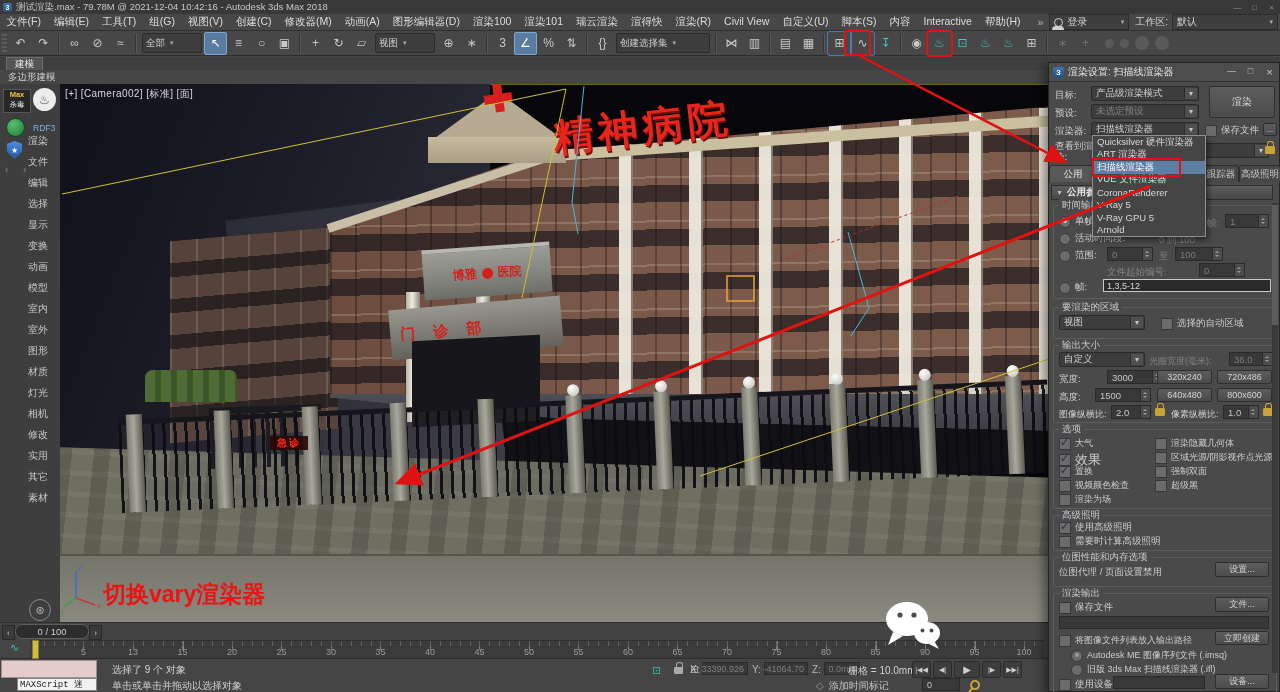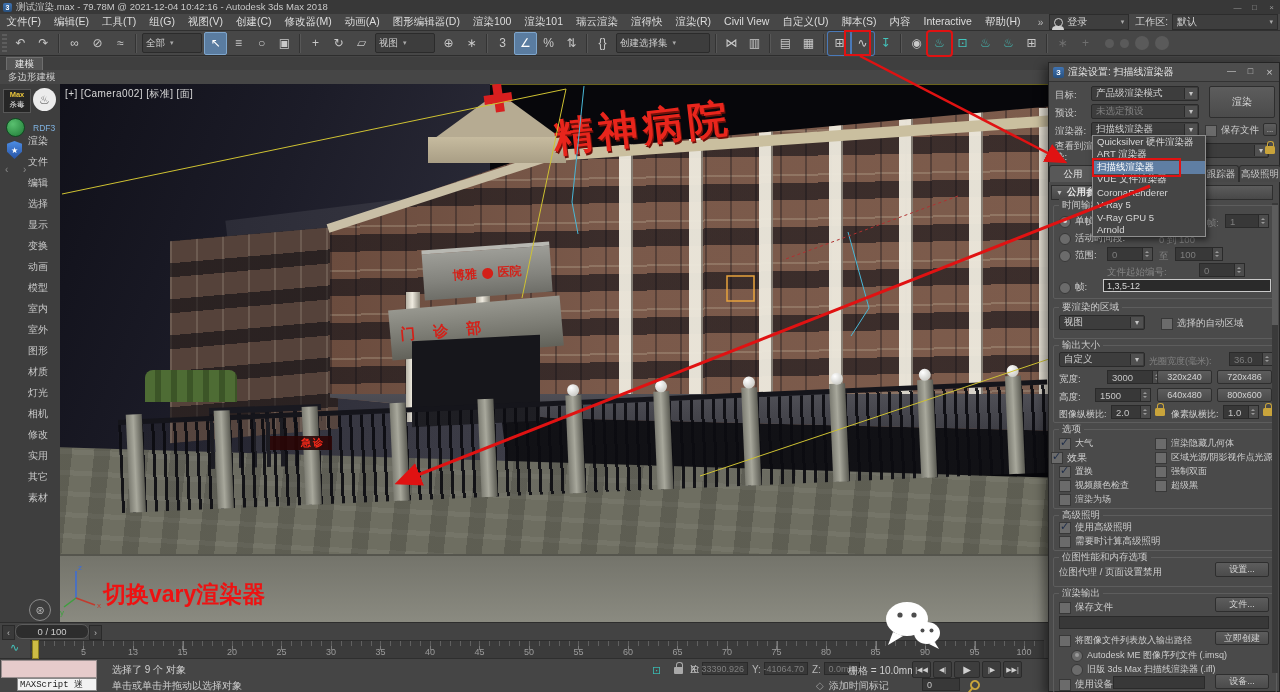--- a/index.html
+++ b/index.html
@@ -76,21 +76,21 @@
   .hosplogo{width:11px;height:11px;border-radius:50%;background:#d42018;display:inline-block;}
   .canopy2{position:absolute;left:330px;top:219px;width:172px;height:50px;background:linear-gradient(180deg,#97978f,#7b7b73 55%,#62625a);transform:rotate(-5deg);display:flex;align-items:center;font-size:15px;font-weight:bold;color:#d42018;letter-spacing:7px;padding-left:10px;box-sizing:border-box;}
   .doorway{position:absolute;left:352px;top:254px;width:128px;height:86px;background:#16161b;transform:skewY(-3deg);}
   .colE1{left:346px;}.colE2{left:416px;}
   .colE{position:absolute;top:208px;width:14px;height:130px;background:linear-gradient(90deg,#b5b1a4,#efebe0 45%,#8c887c);}
   .pergola{position:absolute;left:85px;top:286px;width:92px;height:32px;border-radius:8px 8px 0 0;background:repeating-linear-gradient(90deg,#4e6c34 0 10px,#3c5527 10px 16px);}
   .gate{position:absolute;left:150px;top:322px;width:112px;height:55px;border-top:6px solid #191920;background:repeating-linear-gradient(90deg,#14141a 0 4px,rgba(0,0,0,0) 4px 14px);transform:rotate(-2deg);}
   .fence{position:absolute;left:60px;top:336px;width:930px;height:88px;transform:rotate(-2.5deg);transform-origin:left center;border-top:5px solid #15151b;background:repeating-linear-gradient(90deg,rgba(12,12,17,.93) 0 3px,rgba(90,90,96,.12) 3px 11px);}
   .pillar{position:abs;position:absolute;top:-10px;width:16px;height:98px;background:linear-gradient(90deg,#7b7b71,#a8a89c 45%,#595951);}
   .pillar.sph:before{content:"";position:absolute;left:2px;top:-11px;width:12px;height:12px;border-radius:50%;background:radial-gradient(circle at 35% 30%,#ffffff,#b9b9b2);}
-  .emsign{position:absolute;left:210px;top:352px;width:38px;height:14px;background:rgba(42,6,6,.9);color:#ff2a1a;font-size:10px;font-weight:bold;display:flex;align-items:center;justify-content:center;letter-spacing:2px;padding-left:24px;}
+  .emsign{position:absolute;left:210px;top:352px;width:38px;height:14px;background:rgba(42,6,6,.9);color:#ff2a1a;font-size:10px;font-weight:bold;display:flex;align-items:center;justify-content:center;letter-spacing:2px;}
   .sv{position:absolute;left:0;top:0;z-index:6;}
   .vplabel{position:absolute;left:5px;top:3px;font-size:10px;color:#d8d8d8;letter-spacing:.4px;z-index:7;}
   .vpannot{position:absolute;left:43px;top:495px;font-size:23px;font-weight:600;color:#ee1212;z-index:8;white-space:nowrap;}
   
   .tslider{position:absolute;left:0;top:622px;width:1280px;height:17px;background:#434343;border-top:1px solid #2d2d2d;}
   .tsbtn{position:absolute;top:2px;width:11px;height:13px;background:#3a3a3a;border:1px solid #2a2a2a;color:#bbb;font-size:9px;display:flex;align-items:center;justify-content:center;}
   .tsbox{position:absolute;left:15px;top:1px;width:72px;height:13px;border:1px solid #5c5c5c;border-radius:7px;background:#2d2d2d;color:#ccc;font-size:9.5px;display:flex;align-items:center;justify-content:center;}
   .curveico{position:absolute;left:10px;top:641px;color:#43c4bc;font-size:11px;z-index:3;}
   .ruler{position:absolute;left:30px;top:640px;width:1014px;height:17px;background:#3b3b3b;border-top:1px solid #2e2e2e;border-bottom:1px solid #2e2e2e;background-image:repeating-linear-gradient(90deg,#606060 0 1px,rgba(0,0,0,0) 1px 9.9px),repeating-linear-gradient(90deg,#7a7a7a 0 1px,rgba(0,0,0,0) 1px 49.5px);background-size:100% 5px,100% 9px;background-repeat:no-repeat;background-position:4px 0,4px 0;}
   .rlab{position:absolute;top:6px;transform:translateX(-50%);font-size:9px;color:#9c9c9c;}
@@ -559,21 +559,21 @@
     
     <div class="grp" style="left:4px;top:366px;width:222px;height:78px;">
         <em>选项</em>
       </div>
     <span id="optchecks"><span class="cbrow" style="left: 10px; top: 374px; font-size: 9px;">
           <span class="cb on"></span>
           <span>大气</span>
         </span><span class="cbrow" style="left: 106px; top: 374px; font-size: 9px;">
           <span class="cb"></span>
           <span>渲染隐藏几何体</span>
-        </span><span class="cbrow" style="left: 2px; top: 388px; font-size: 10px;">
+        </span><span class="cbrow" style="left: 10px; top: 388px; font-size: 13px;">
           <span class="cb on"></span>
           <span>效果</span>
         </span><span class="cbrow" style="left: 106px; top: 388px; font-size: 9px;">
           <span class="cb"></span>
           <span>区域光源/阴影视作点光源</span>
         </span><span class="cbrow" style="left: 10px; top: 402px; font-size: 9px;">
           <span class="cb on"></span>
           <span>置换</span>
         </span><span class="cbrow" style="left: 106px; top: 402px; font-size: 9px;">
           <span class="cb"></span>

